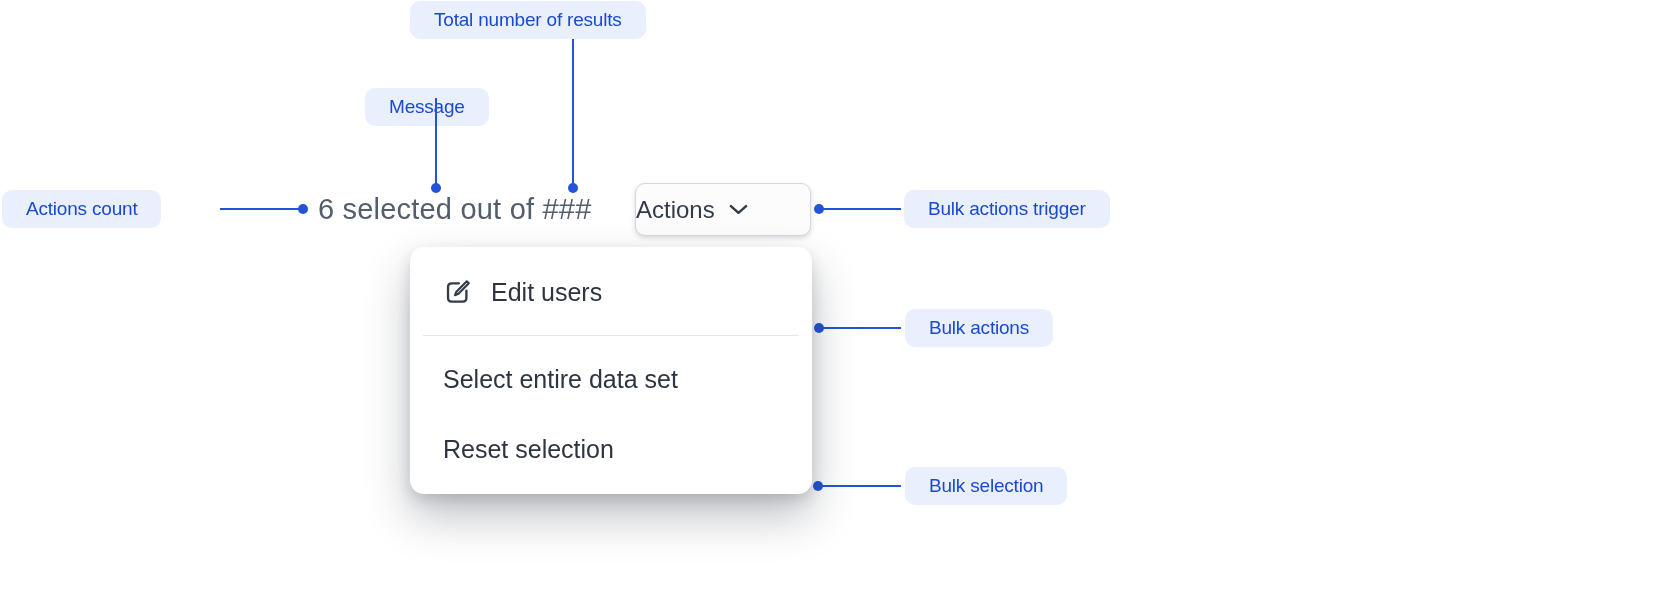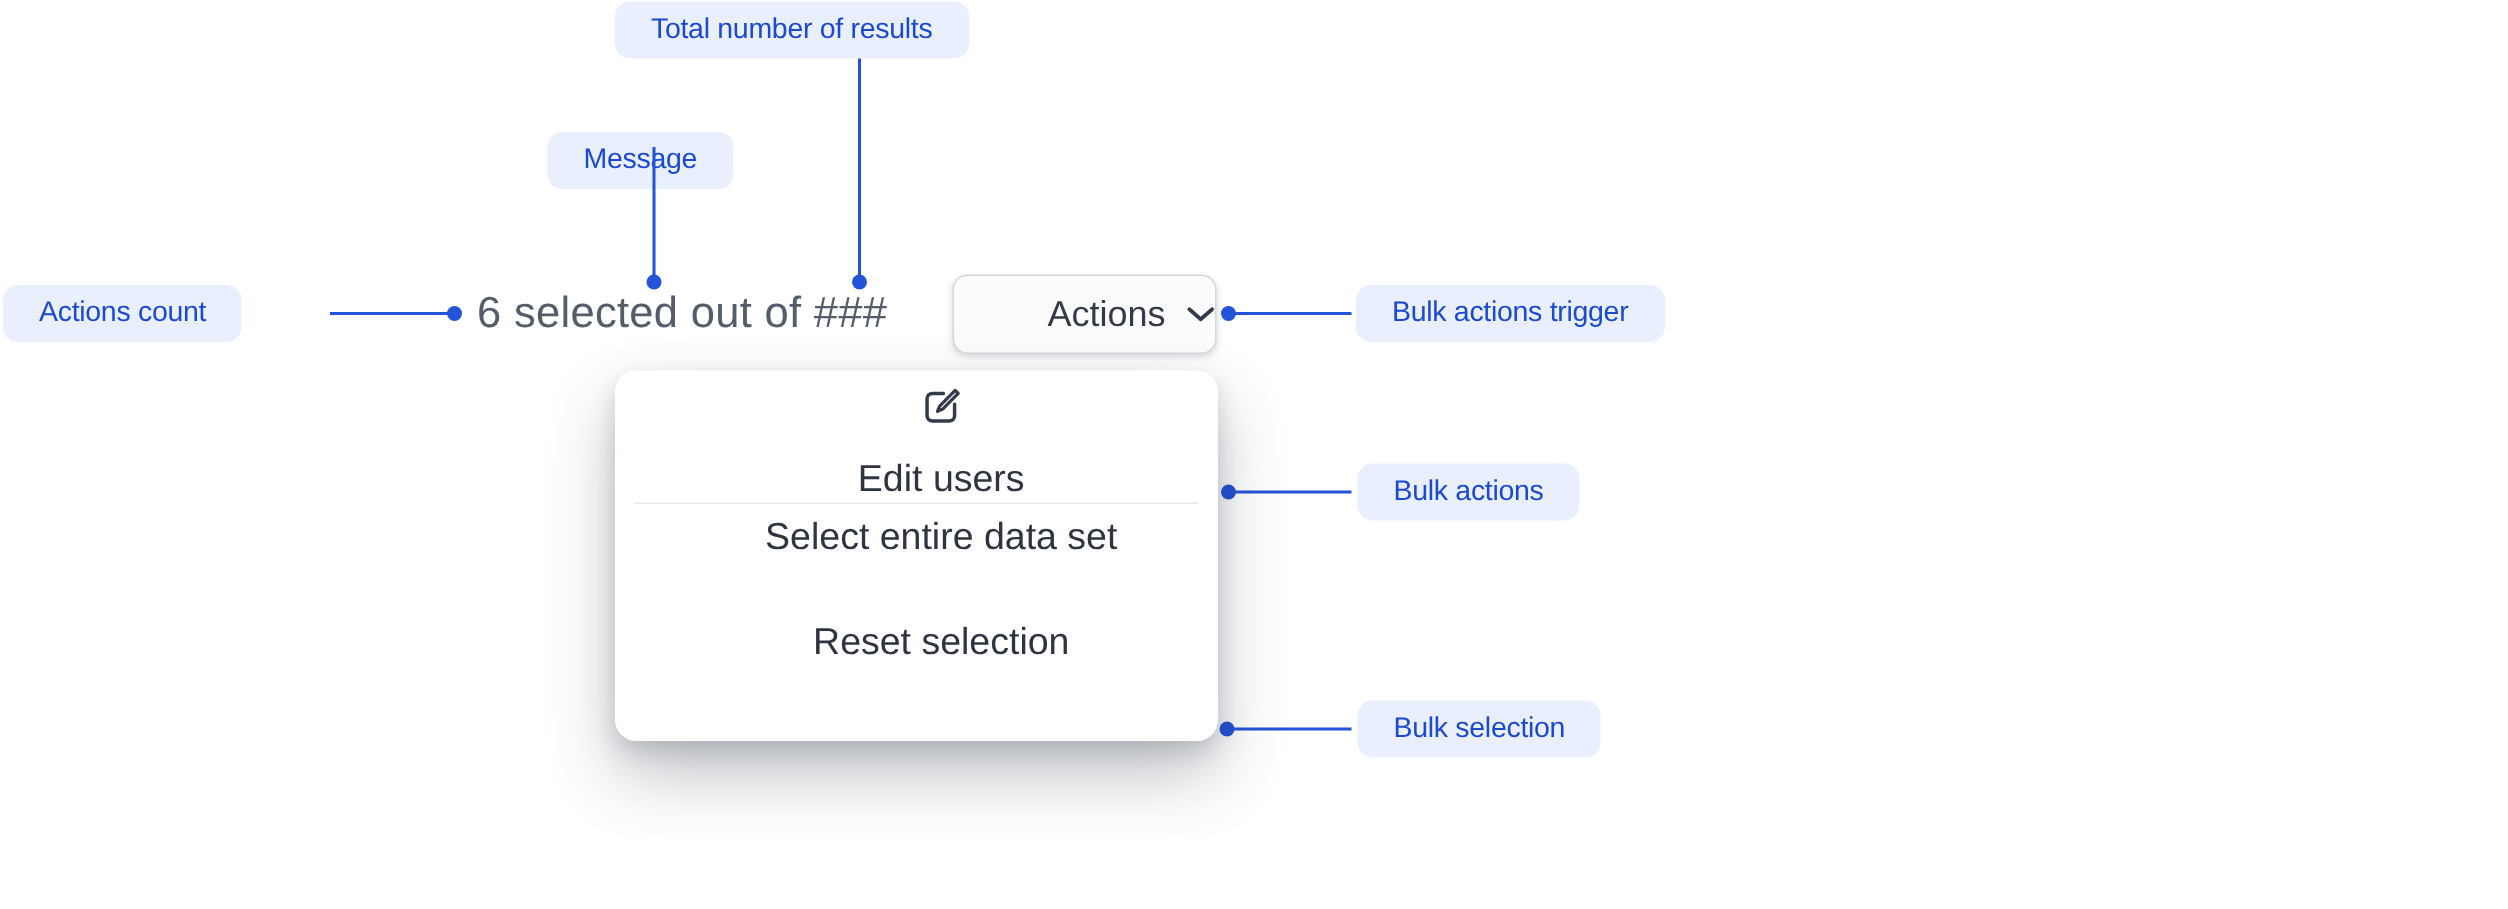--- a/index.html
+++ b/index.html
@@ -35,35 +35,35 @@
   .v-line{width:2px;}
   .dot{position:absolute;width:10px;height:10px;border-radius:50%;background:var(--connector-blue);}
   
   .sel-message{
     position:absolute;left:318px;top:194px;height:30px;line-height:30px;
     font-size:29px;color:var(--message-gray);letter-spacing:0.2px;white-space:nowrap;
   }
   
   .actions-btn{
     position:absolute;left:635px;top:183px;width:176px;height:53px;
-    display:flex;align-items:center;justify-content:flex-end;gap:14px;
+    display:flex;align-items:center;justify-content:flex-start;gap:14px;
     background:var(--button-bg);border:1.5px solid var(--button-border);border-radius:10px;
     box-shadow:0 2px 5px rgba(40,50,65,0.18);
     font-size:24px;font-weight:500;color:var(--icon-slate);cursor:pointer;
   }
   .actions-btn .chev{display:flex;color:var(--icon-slate);}
   
   .menu{
     position:absolute;left:410px;top:247px;width:402px;
     background:#fff;border-radius:14px;padding:10px 0;
     box-shadow:0 22px 45px rgba(39,49,66,0.30), 0 6px 14px rgba(39,49,66,0.16);
   }
   .menu-item{
     height:70px;display:flex;align-items:center;gap:19px;
-    padding-left:33px;font-size:25px;color:var(--menu-text);cursor:pointer;white-space:nowrap;flex-direction:column;
+    padding-left:33px;font-size:25px;color:var(--menu-text);cursor:pointer;white-space:nowrap;
   }
   .menu-item .mi-icon{display:flex;width:29px;flex:0 0 29px;color:var(--icon-slate);}
   .menu-item.danger{color:var(--danger-red);}
   .menu-item.danger .mi-icon{color:var(--danger-red);}
   .menu-divider{height:1px;background:var(--divider);margin:8px 13px;}
   svg{display:block;}
 </style>
 </head>
 <body>
 

